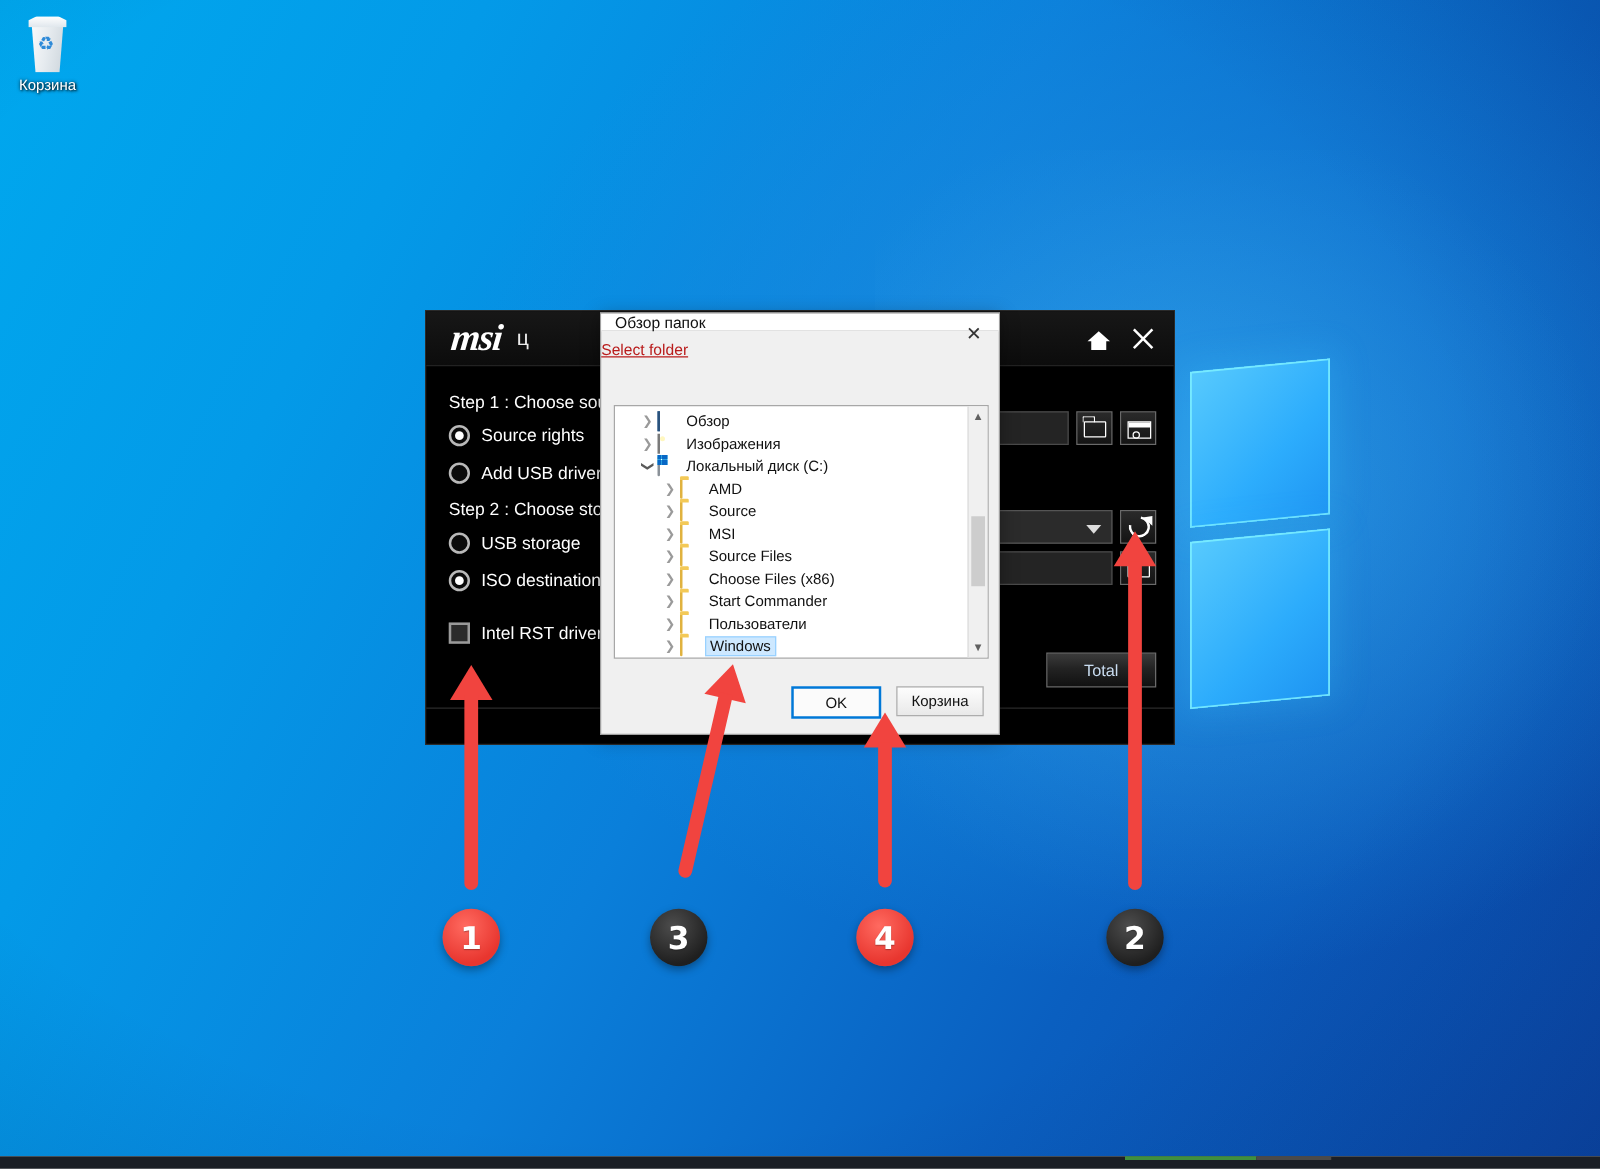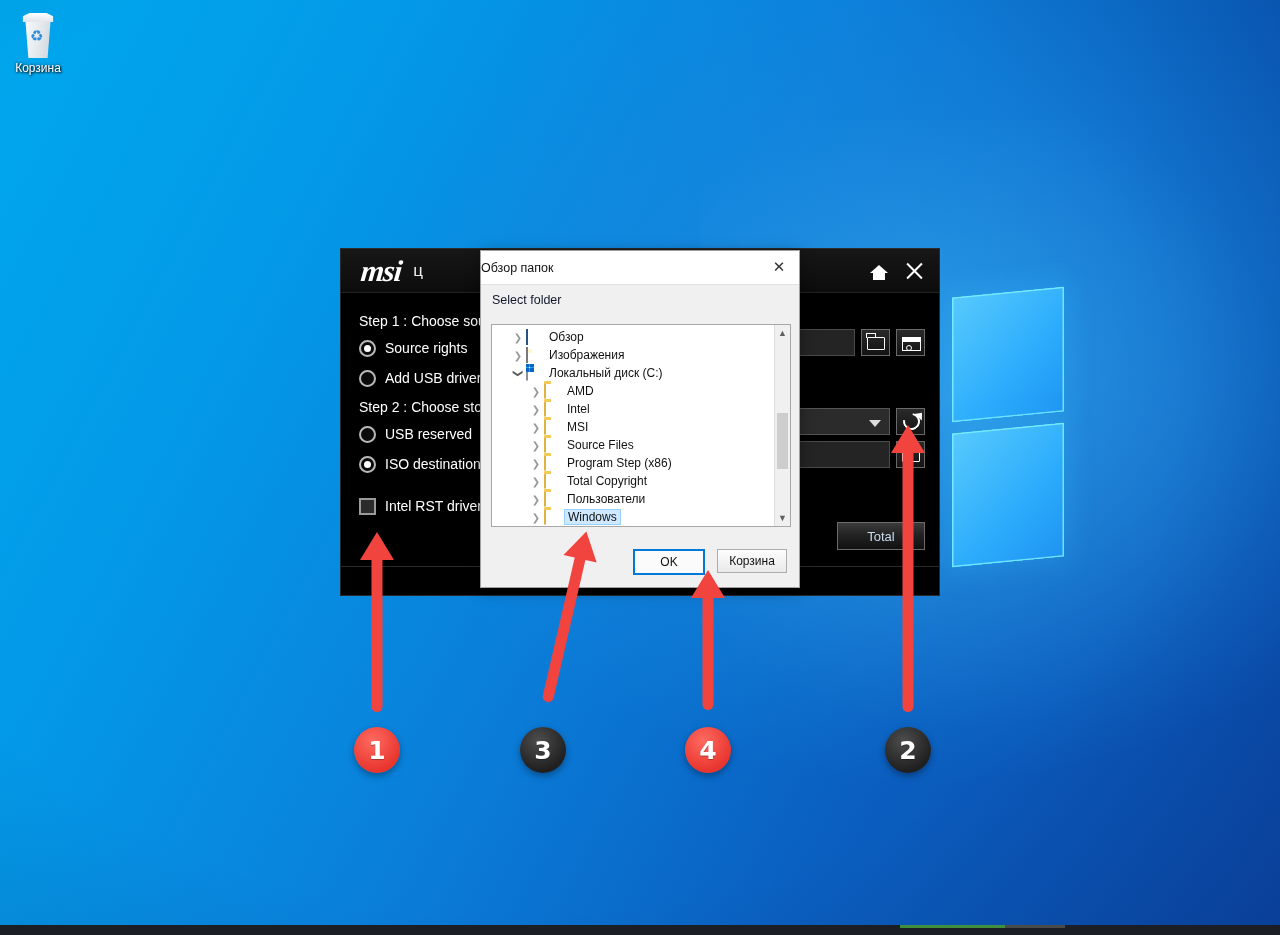--- a/index.html
+++ b/index.html
@@ -212,32 +212,32 @@
   
   #dialog {
     position: absolute; left: 480px; top: 250px;
     width: 320px; height: 338px;
     background: #f0f0f0;
     border: 1px solid #a0a0a0;
     box-shadow: 0 3px 14px rgba(0,0,0,.35);
     font-family: "Liberation Sans", sans-serif;
   }
   #dlg-title {
-    height: 34px; background:#fff; border-bottom: 1px solid #e2e2e2;
-    display:flex; align-items:center; 
+    height: 14px; background:#fff; border-bottom: 1px solid #e2e2e2;
+    display:flex; align-items:center; padding-left: 11px;
     font-size: 12.5px; color: #111; position:relative;
   }
   #dlg-close {
     position:absolute; right: 0; top: 0; width: 40px; height: 31px;
     display:flex; align-items:center; justify-content:center;
     font-size: 15px; color:#333; cursor:pointer;
   }
   #dlg-subtitle {
-    height: 30px; display:flex; align-items:center; padding-left: 11px;
-    font-size: 12.5px; color:#0f172a;
+    height: 30px; display:flex; align-items:center; 
+    font-size: 12.5px; color:#b91c1c;text-decoration:underline;
   }
   #tree-wrap {
     position:absolute; left: 10px; top: 73px; width: 300px; height: 203px;
     background:#fff; border:1px solid #a7a7a7; overflow:hidden;
   }
   #tree { position:absolute; left:0; top:0; right:16px; bottom:0; padding-top: 3px; }
   .tnode {
     height: 18px; display:flex; align-items:center;
     font-size: 12px; color:#111; white-space: nowrap;
   }
@@ -379,21 +379,21 @@
 
       <div class="opt-row">
         <div class="radio"></div>
         <div class="opt-text">Add USB drivers</div>
       </div>
 
       <div class="step-label">Step 2 : Choose stor</div>
 
       <div class="opt-row">
         <div class="radio"></div>
-        <div class="opt-text">USB reserved</div>
+        <div class="opt-text">USB storage</div>
       </div>
 
       <div class="opt-row">
         <div class="radio checked"></div>
         <div class="opt-text">ISO destination</div>
       </div>
 
       <div class="opt-row" style="margin-top:12px">
         <div class="checkbox"></div>
         <div class="opt-text">Intel RST driver</div>
@@ -460,41 +460,41 @@
         <span class="tlabel">Локальный диск (C:)</span>
       </div>
       <div class="tnode" style="padding-left:36px">
         <span class="chev">❯</span>
         <span class="ticon"><span class="ic-folder"></span></span>
         <span class="tlabel">AMD</span>
       </div>
       <div class="tnode" style="padding-left:36px">
         <span class="chev">❯</span>
         <span class="ticon"><span class="ic-folder"></span></span>
-        <span class="tlabel">Intel</span>
+        <span class="tlabel">Source</span>
       </div>
       <div class="tnode" style="padding-left:36px">
         <span class="chev">❯</span>
         <span class="ticon"><span class="ic-folder"></span></span>
         <span class="tlabel">MSI</span>
       </div>
       <div class="tnode" style="padding-left:36px">
         <span class="chev">❯</span>
         <span class="ticon"><span class="ic-folder"></span></span>
         <span class="tlabel">Source Files</span>
       </div>
       <div class="tnode" style="padding-left:36px">
         <span class="chev">❯</span>
         <span class="ticon"><span class="ic-folder"></span></span>
-        <span class="tlabel">Program Step (x86)</span>
-      </div>
-      <div class="tnode" style="padding-left:36px">
-        <span class="chev">❯</span>
-        <span class="ticon"><span class="ic-folder"></span></span>
-        <span class="tlabel">Total Copyright</span>
+        <span class="tlabel">Choose Files (x86)</span>
+      </div>
+      <div class="tnode" style="padding-left:36px">
+        <span class="chev">❯</span>
+        <span class="ticon"><span class="ic-folder"></span></span>
+        <span class="tlabel">Start Commander</span>
       </div>
       <div class="tnode" style="padding-left:36px">
         <span class="chev">❯</span>
         <span class="ticon"><span class="ic-folder"></span></span>
         <span class="tlabel">Пользователи</span>
       </div>
       <div class="tnode sel" style="padding-left:36px">
         <span class="chev">❯</span>
         <span class="ticon"><span class="ic-folder"></span></span>
         <span class="tlabel">Windows</span>

